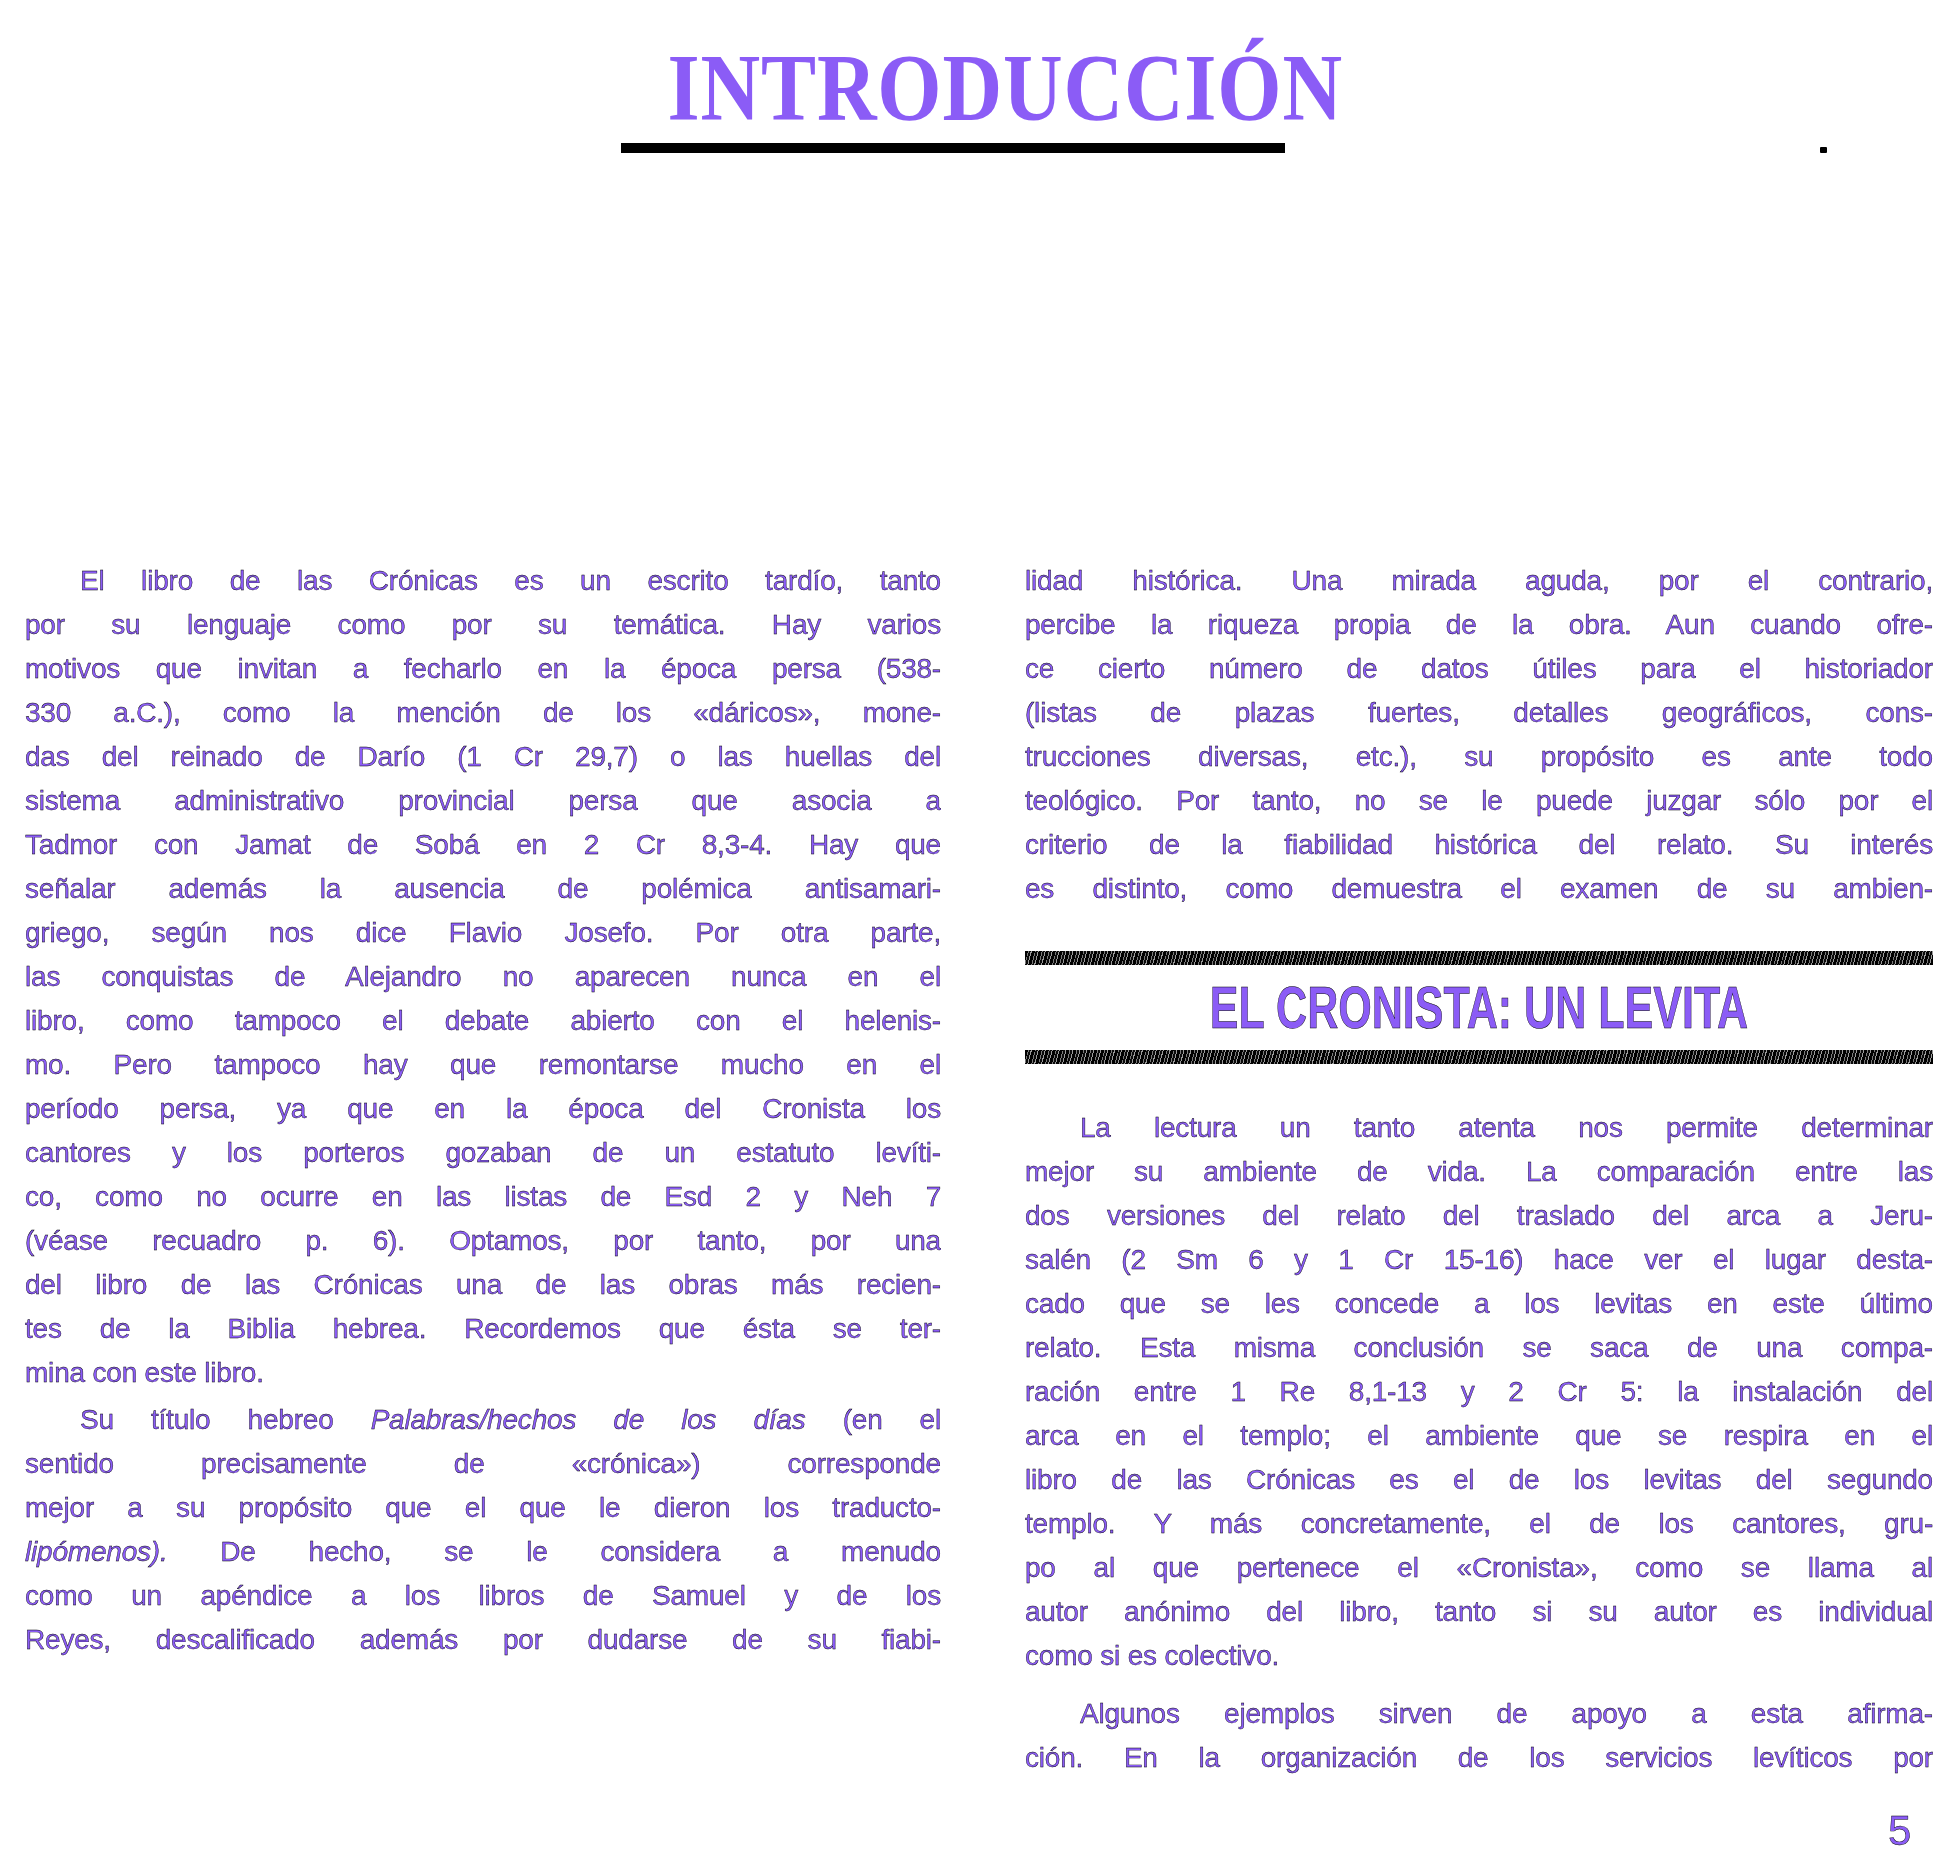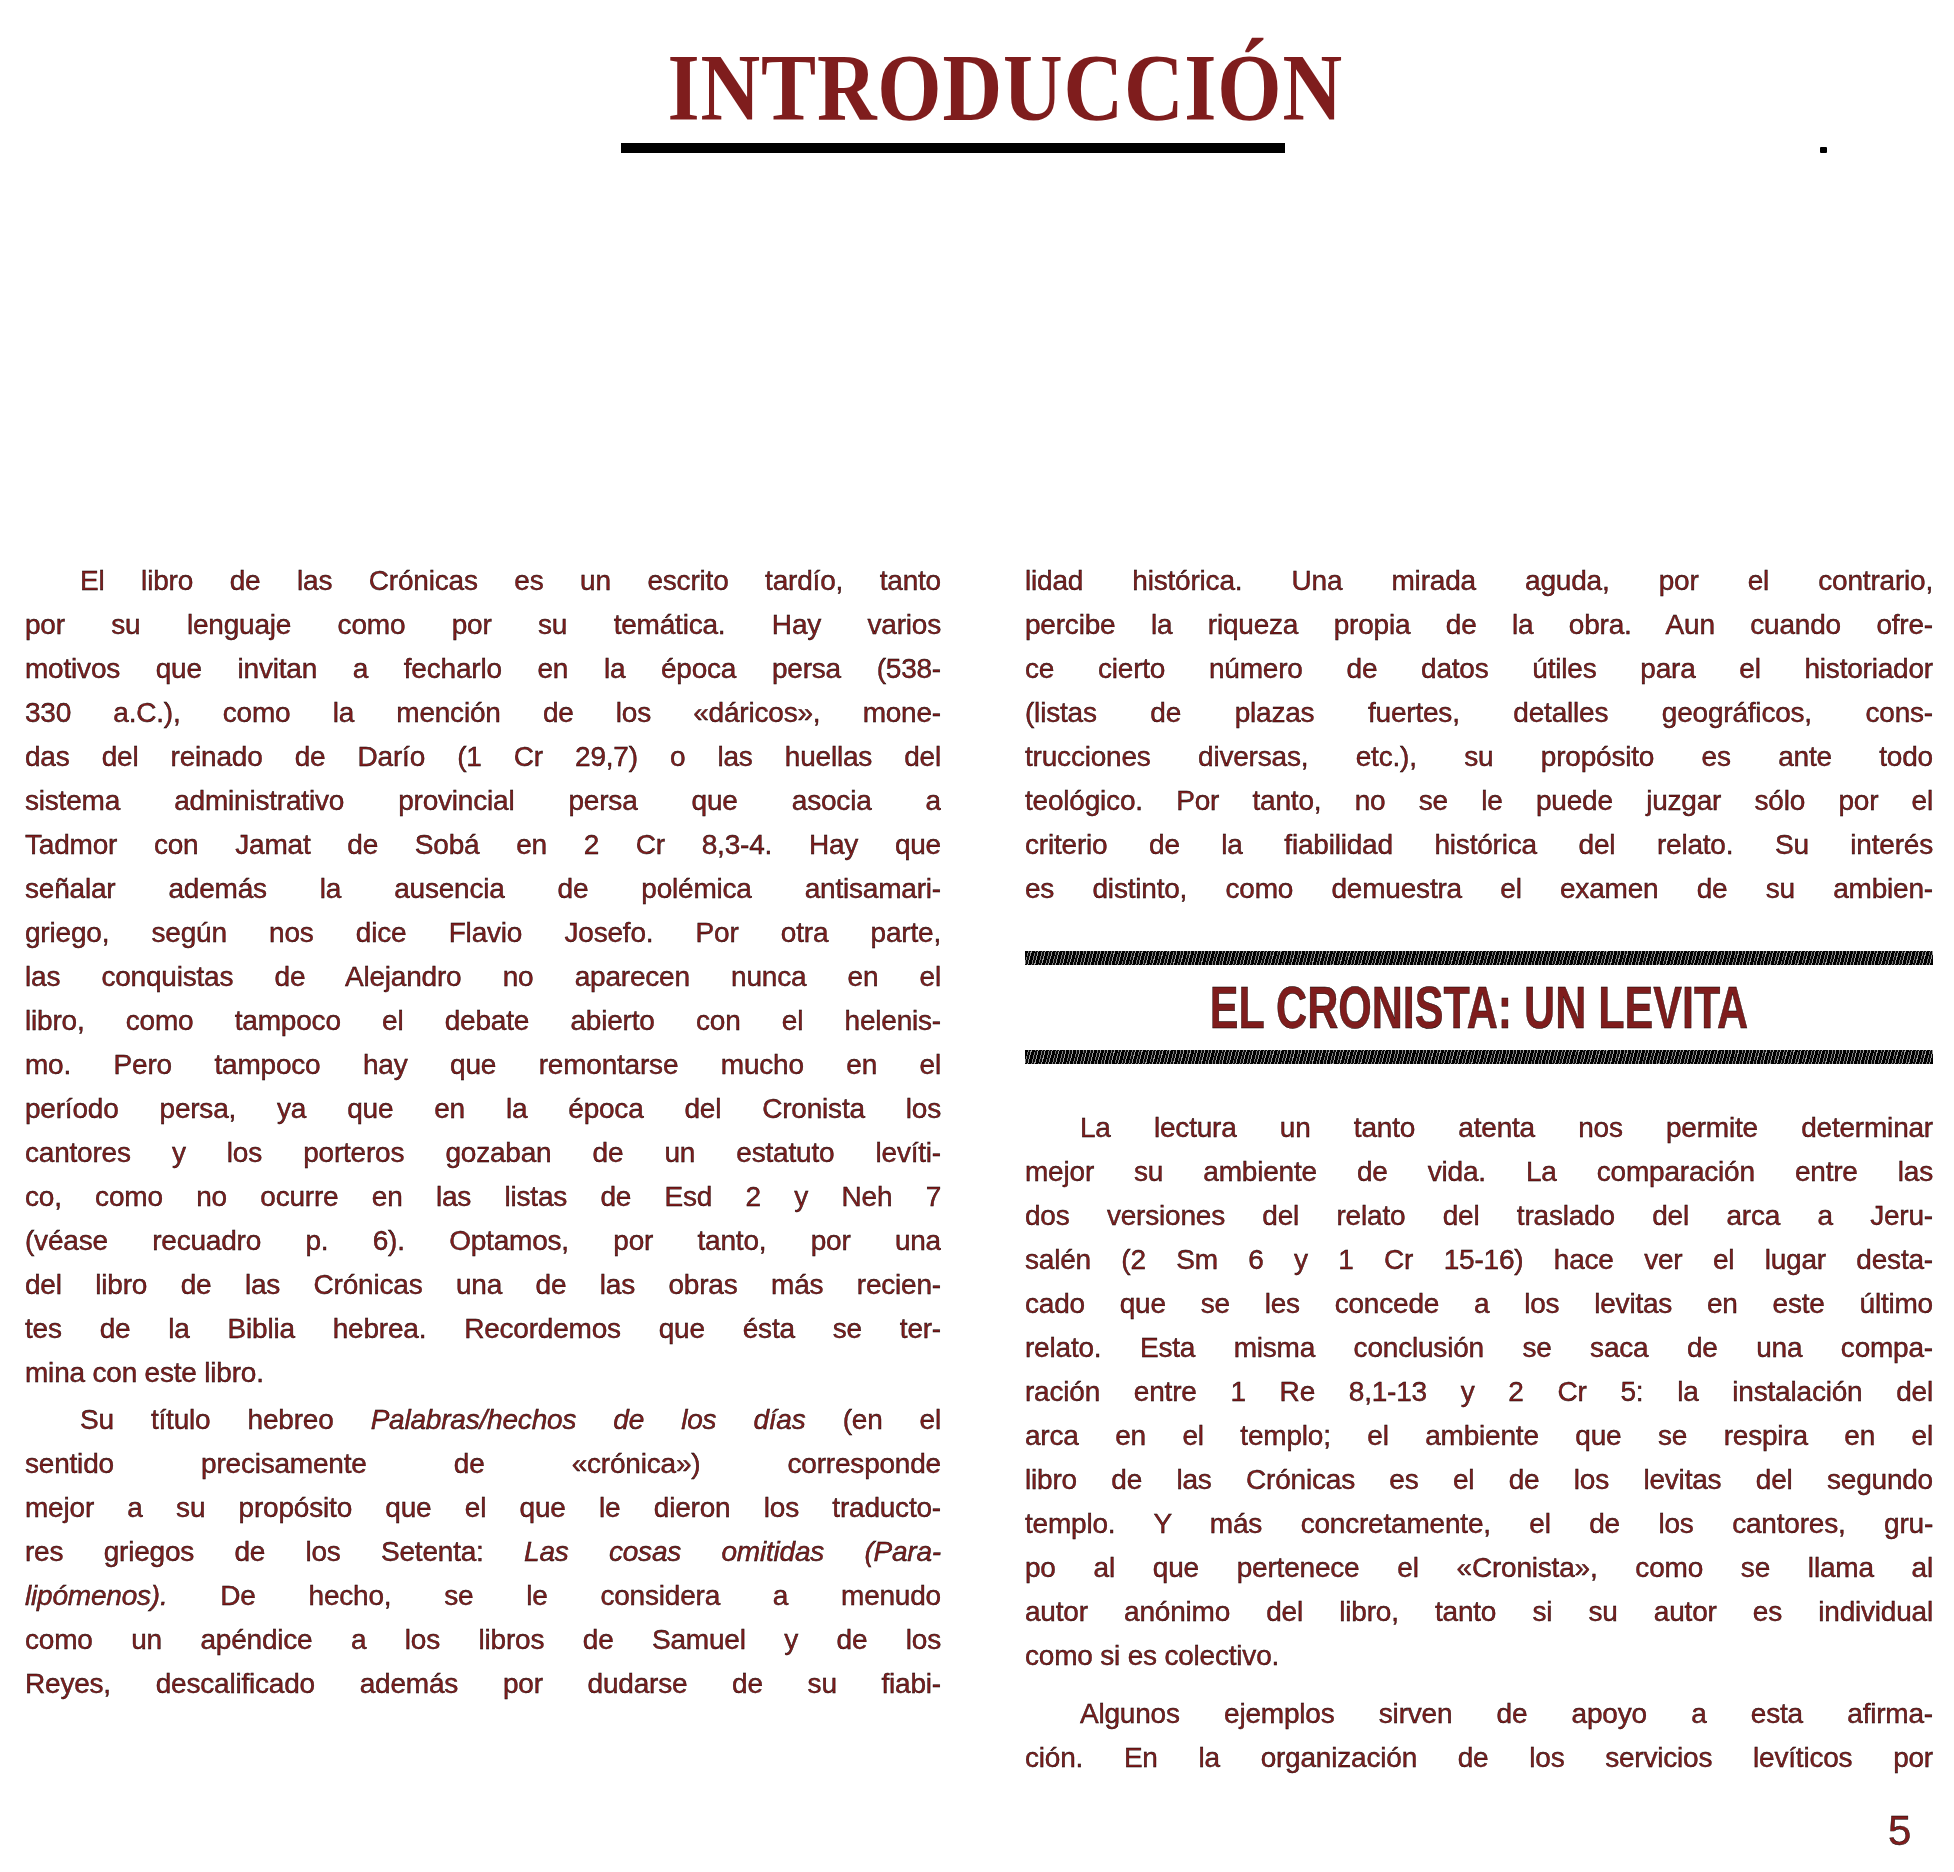--- a/index.html
+++ b/index.html
@@ -1,17 +1,17 @@
 <!DOCTYPE html>
 <html><head>
 <meta charset="utf-8">
 <style>
   html,body{margin:0;padding:0;background:#fff;}
   .page{
-    position:relative;width:1955px;height:1873px;background:#ffffff;color:#7f1d1d;
+    position:relative;width:1955px;height:1873px;background:#ffffff;color:#8b5cf6;
     font-family:"Liberation Sans",sans-serif;overflow:hidden;
   }
   
   .title-wrap{position:absolute;left:621px;top:34px;width:664px;text-align:center;}
   .title-wrap h1{
     margin:0;font-family:"Liberation Serif",serif;font-weight:bold;
     font-size:96px;line-height:107px;white-space:nowrap;
     transform:scaleX(.86);transform-origin:center;letter-spacing:1px;
   }
   .title-rule{position:absolute;left:621px;top:143px;width:664px;height:9.6px;background:#000;}
@@ -73,21 +73,20 @@
         <div class="line">co, como no ocurre en las listas de Esd 2 y Neh 7</div>
         <div class="line">(véase recuadro p. 6). Optamos, por tanto, por una</div>
         <div class="line">del libro de las Crónicas una de las obras más recien-</div>
         <div class="line">tes de la Biblia hebrea. Recordemos que ésta se ter-</div>
         <div class="line end">mina con este libro.</div>
       </div>
       <div class="para">
         <div class="line indent"><span>Su título hebreo </span><span class="it">Palabras/hechos de los días</span><span> (en el</span></div>
         <div class="line">sentido precisamente de «crónica») corresponde</div>
         <div class="line">mejor a su propósito que el que le dieron los traducto-</div>
-        <div class="line"><span>res griegos de los Setenta: </span><span class="it">Las cosas omitidas (Para-</span></div>
         <div class="line"><span class="it">lipómenos).</span><span> De hecho, se le considera a menudo</span></div>
         <div class="line">como un apéndice a los libros de Samuel y de los</div>
         <div class="line">Reyes, descalificado además por dudarse de su fiabi-</div>
       </div>
     </div>
   <div class="col" id="col-right">
       <div class="para">
         <div class="line">lidad histórica. Una mirada aguda, por el contrario,</div>
         <div class="line">percibe la riqueza propia de la obra. Aun cuando ofre-</div>
         <div class="line">ce cierto número de datos útiles para el historiador</div>

